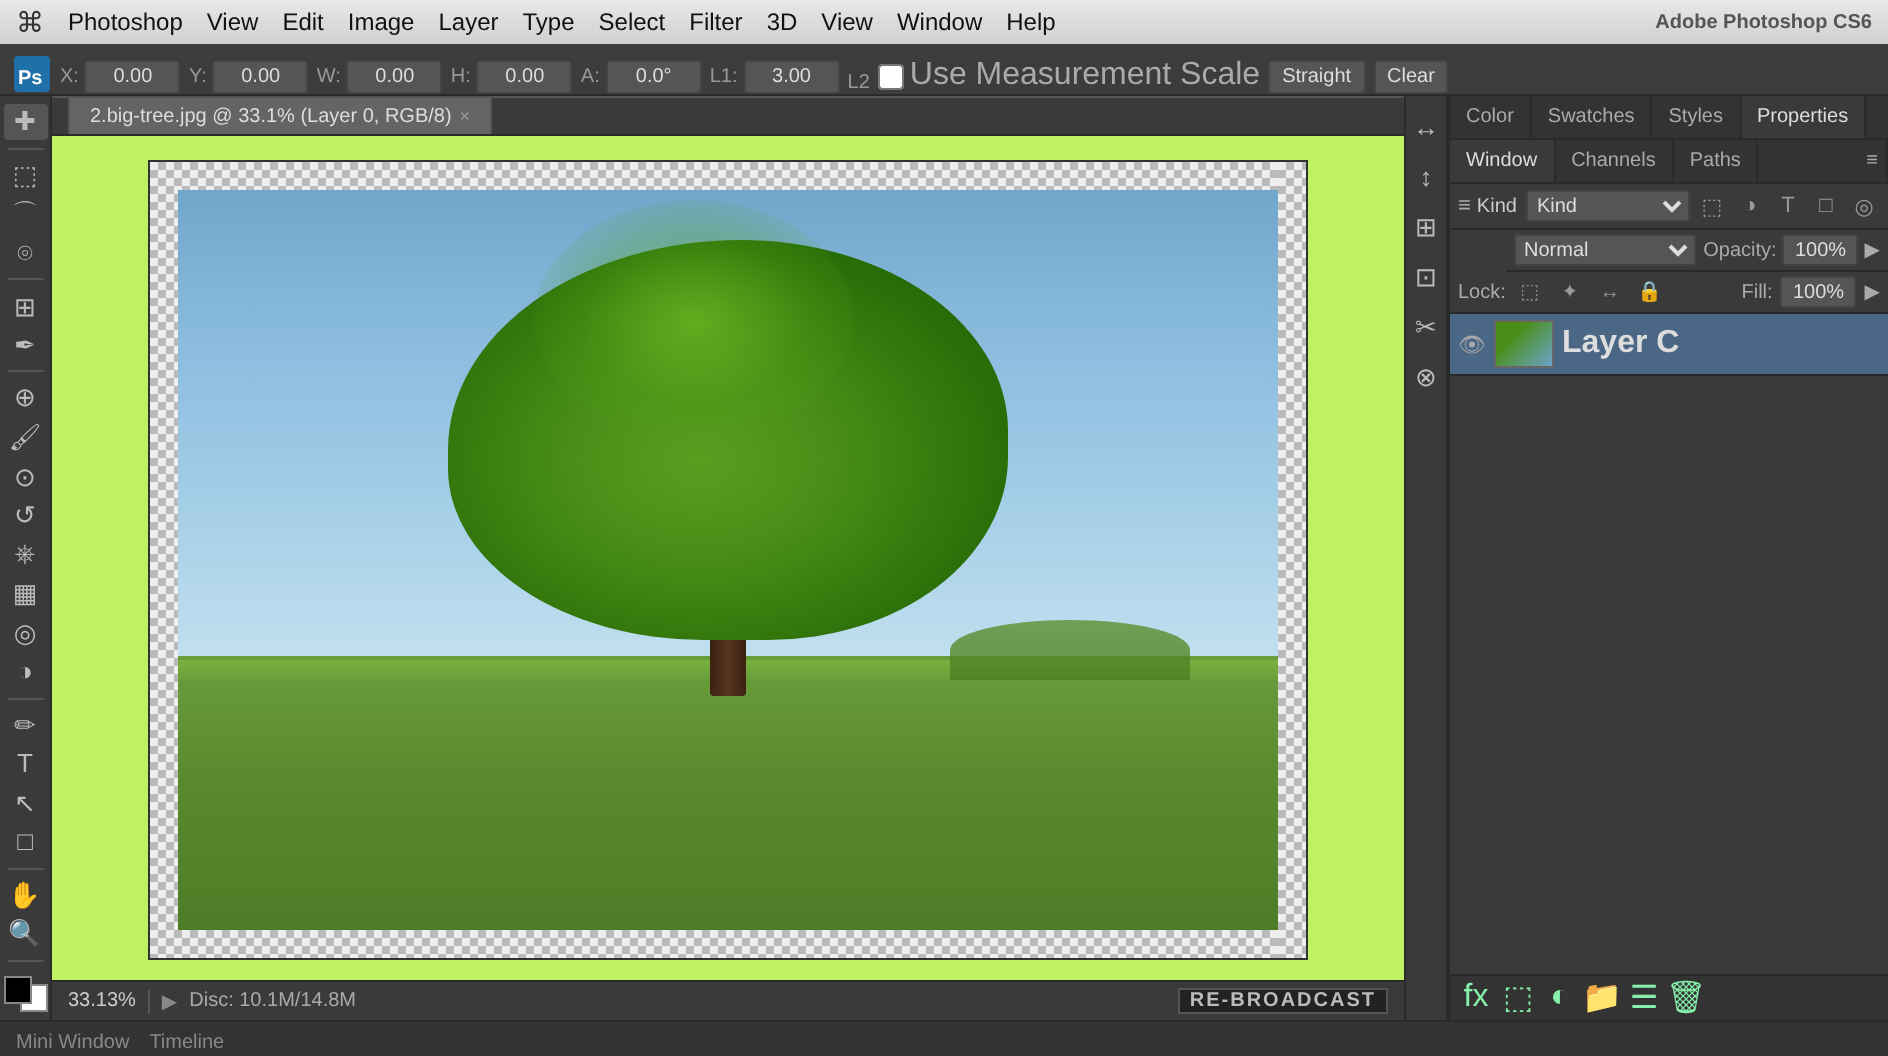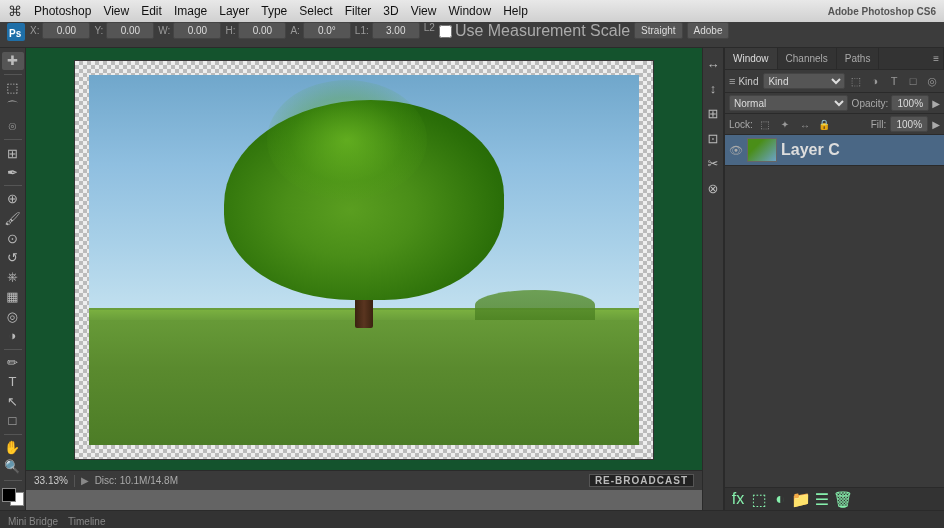--- a/index.html
+++ b/index.html
@@ -38,21 +38,21 @@
       font-weight: bold;
     }
 
     
     #ps-options-bar {
       width: 100%;
       height: 26px;
       background: #3c3c3c;
       border-bottom: 1px solid #2a2a2a;
       display: flex;
-      align-items: flex-start;
+      align-items: flex-end;
       padding: 0 6px;
       gap: 4px;
       flex-shrink: 0;
     }
     .options-segment {
       display: flex;
       align-items: center;
       gap: 3px;
       font-size: 10px;
       color: #aaa;
@@ -177,21 +177,21 @@
       color: #999;
       cursor: pointer;
       margin-left: 4px;
     }
 
     #canvas-wrapper {
       position: relative;
       width: 100%;
       height: calc(100% - 20px);
       overflow: hidden;
-      background: #14532d;
+      background: #bef264;
     }
 
     #canvas-image {
       position: absolute;
       top: 12px;
       left: 50%;
       transform: translateX(-50%);
       width: 580px;
       height: 400px;
       background: #888;
@@ -323,20 +323,21 @@
       justify-content: center;
     }
 
     .blend-row {
       display: flex;
       align-items: center;
       padding: 2px 4px;
       gap: 4px;
       border-bottom: 1px solid #2a2a2a;
       flex-shrink: 0;
+      margin-left: 28px;
     }
     .blend-select {
       background: #555;
       border: 1px solid #444;
       color: #ddd;
       font-size: 10px;
       height: 16px;
       flex: 1;
       border-radius: 2px;
     }
@@ -528,21 +529,21 @@
     <input class="options-input" value="3.00" style="">
   </div>
   <div class="options-segment">
     <span class="options-label">L2</span>
   </div>
   <label style="display:flex; align-items:center; gap:3px; font-size:10px; color:#aaa;">
     <input type="checkbox" style="">
     <span class="options-checkbox-label">Use Measurement Scale</span>
   </label>
   <button class="options-btn">Straight</button>
-  <button class="options-btn">Adobe</button>
+  <button class="options-btn">Clear</button>
 </div>
 
 <div style="display:flex; width:944px; height:462px;">
 
   <div id="left-toolbar">
     <button class="tool-btn active">✚</button>
     <div class="tool-divider"></div>
     <button class="tool-btn">⬚</button>
     <button class="tool-btn">⌒</button>
     <button class="tool-btn">⌾</button>
@@ -568,20 +569,26 @@
     <button class="tool-btn">🔍</button>
     <div class="tool-divider"></div>
     <div class="tool-color-area">
       <div class="color-bg"></div>
       <div class="color-fg"></div>
     </div>
   </div>
 
   <div id="canvas-container">
 
+    <div id="document-tab">
+      <div class="tab-active">
+        <span>2.big-tree.jpg @ 33.1% (Layer 0, RGB/8)</span>
+        <span class="tab-close">×</span>
+      </div>
+    </div>
 
     <div id="canvas-wrapper">
 
       <div id="canvas-image">
 
         <div style="position:absolute; top:0; left:0; right:0; height:14px; background-image: linear-gradient(45deg, #bbb 25%, transparent 25%), linear-gradient(-45deg, #bbb 25%, transparent 25%), linear-gradient(45deg, transparent 75%, #bbb 75%), linear-gradient(-45deg, transparent 75%, #bbb 75%); background-size:8px 8px; background-position: 0 0, 0 4px, 4px -4px, -4px 0; background-color:#eee; z-index:1;"></div>
         <div style="position:absolute; bottom:0; left:0; right:0; height:14px; background-image: linear-gradient(45deg, #bbb 25%, transparent 25%), linear-gradient(-45deg, #bbb 25%, transparent 25%), linear-gradient(45deg, transparent 75%, #bbb 75%), linear-gradient(-45deg, transparent 75%, #bbb 75%); background-size:8px 8px; background-position: 0 0, 0 4px, 4px -4px, -4px 0; background-color:#eee; z-index:1;"></div>
         <div style="position:absolute; top:0; bottom:0; left:0; width:14px; background-image: linear-gradient(45deg, #bbb 25%, transparent 25%), linear-gradient(-45deg, #bbb 25%, transparent 25%), linear-gradient(45deg, transparent 75%, #bbb 75%), linear-gradient(-45deg, transparent 75%, #bbb 75%); background-size:8px 8px; background-position: 0 0, 0 4px, 4px -4px, -4px 0; background-color:#eee; z-index:1;"></div>
         <div style="position:absolute; top:0; bottom:0; right:0; width:14px; background-image: linear-gradient(45deg, #bbb 25%, transparent 25%), linear-gradient(-45deg, #bbb 25%, transparent 25%), linear-gradient(45deg, transparent 75%, #bbb 75%), linear-gradient(-45deg, transparent 75%, #bbb 75%); background-size:8px 8px; background-position: 0 0, 0 4px, 4px -4px, -4px 0; background-color:#eee; z-index:1;"></div>
 
@@ -617,20 +624,26 @@
     <button class="tool-btn">↔</button>
     <button class="tool-btn">↕</button>
     <button class="tool-btn">⊞</button>
     <button class="tool-btn">⊡</button>
     <button class="tool-btn">✂</button>
     <button class="tool-btn">⊗</button>
   </div>
 
   <div id="right-panel">
 
+    <div class="panel-tabs">
+      <span class="panel-tab">Color</span>
+      <span class="panel-tab">Swatches</span>
+      <span class="panel-tab">Styles</span>
+      <span class="panel-tab active">Properties</span>
+    </div>
 
     <div class="panel-tabs">
       <span class="panel-tab active">Window</span>
       <span class="panel-tab">Channels</span>
       <span class="panel-tab">Paths</span>
       <span style="margin-left:auto; padding:0 4px;" class="panel-tab">≡</span>
     </div>
 
     <div class="layers-toolbar">
       <span class="layer-filter-icon">≡</span>
@@ -685,15 +698,15 @@
       <button class="panel-bottom-btn">◐</button>
       <button class="panel-bottom-btn">📁</button>
       <button class="panel-bottom-btn">☰</button>
       <button class="panel-bottom-btn">🗑</button>
     </div>
   </div>
 
 </div>
 
 <div id="bottom-bar">
-  <span class="minibridge">Mini Bridge</span>
+  <span class="minibridge">Mini Window</span>
   <span class="minibridge">Timeline</span>
 </div>
 
 </body></html>

